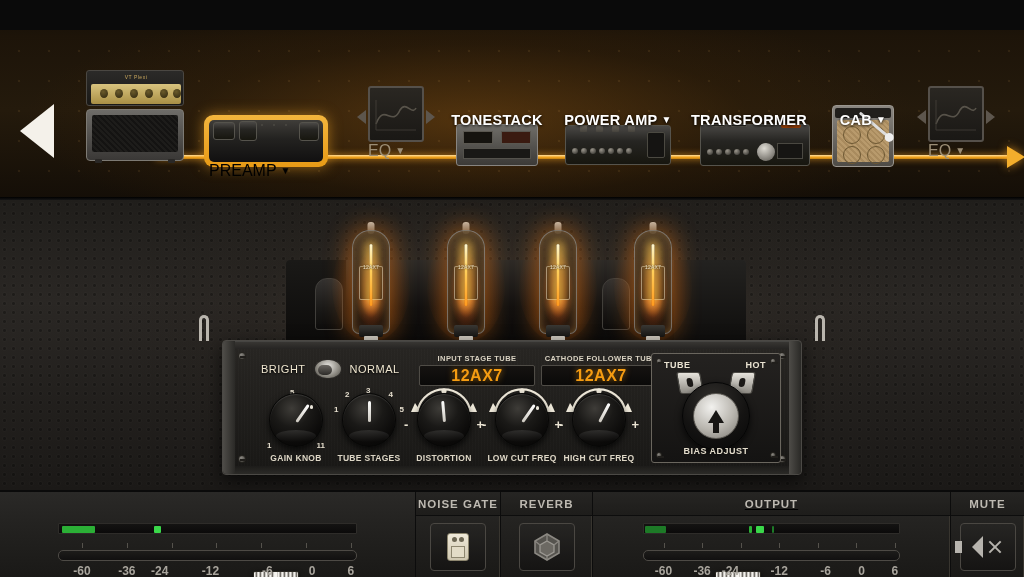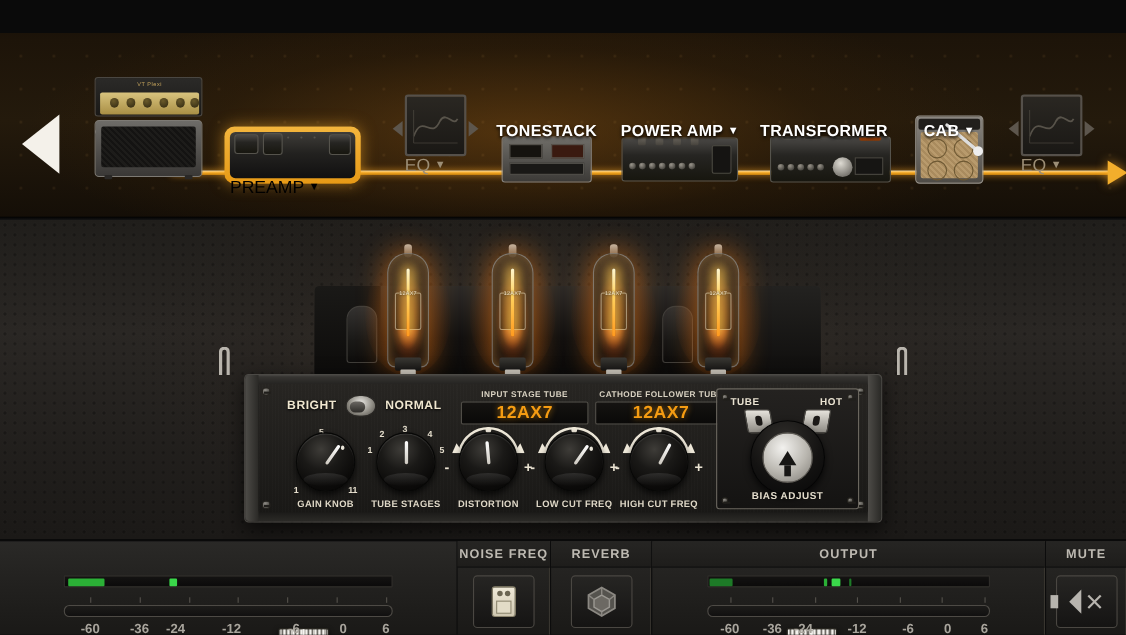--- a/index.html
+++ b/index.html
@@ -229,21 +229,21 @@
     border:1px solid #26241f;
   }
   .screw::after{content:"";position:absolute;left:1px;top:3px;width:6px;height:1.5px;background:#201e1b;}
   .handle{
     position:absolute; width:10px; height:26px; border:3px solid #b9b5ad; border-bottom:none;
     border-radius:6px 6px 0 0; background:transparent;
   }
 
   
   .switch-row{ position:absolute; left:38px; top:18px; display:flex; align-items:center; gap:8px;}
-  .sw-lab{ font-size:11px; font-weight:bold; color:#efe6cf; letter-spacing:0.5px; text-shadow:0 1px 2px #000;}
+  .sw-lab{ font-size:11px; font-weight:normal; color:#efe6cf; letter-spacing:0.5px; text-shadow:0 1px 2px #000;}
   .sw-body{
     width:28px;height:20px;border-radius:50%/55%;
     background:radial-gradient(ellipse at 50% 35%,#e9e7e2,#8b8880 60%,#45433f 100%);
     border:1px solid #2b2926; position:relative;
   }
   .sw-lever{
     position:absolute; left:3px; top:5px; width:14px;height:10px;border-radius:5px;
     background:linear-gradient(180deg,#6a6762,#2e2c29);
   }
 
@@ -733,42 +733,42 @@
           <span style="left:34%">-24</span>
           <span style="left:51%">-12</span>
           <span style="left:70%">-6</span>
           <span style="left:85%">0</span>
           <span style="left:98%">6</span>
         </div>
       </div>
     </div>
 
     <div class="bsec" style="width:85px;">
-      <div class="bhead">NOISE FREQ</div>
+      <div class="bhead">NOISE GATE</div>
       <div class="fxbtn">
         <div class="pedal-ic">
           <i style="left:4px"></i>
             <i style="right:4px"></i>
             <b></b>
         </div>
       </div>
     </div>
 
     <div class="bsec" style="width:92px;">
       <div class="bhead">REVERB</div>
       <div class="fxbtn">
         <svg class="cube-ic" viewBox="0 0 28 30">
           <path d="M14,2 L26,9 L26,21 L14,28 L2,21 L2,9 Z" fill="#55534e" stroke="#8b8882" stroke-width="1.6"></path>
           <path d="M14,9 L21,13 L21,20 L14,24 L7,20 L7,13 Z" fill="#6c6963" stroke="#9b9892" stroke-width="1.3"></path>
           <path d="M14,2 L14,9 M2,9 L7,13 M26,9 L21,13 M14,28 L14,24" stroke="#8b8882" stroke-width="1.3"></path>
         </svg>
       </div>
     </div>
 
-    <div class="bsec" style="width:358px;">
+    <div class="bsec" style="width:358px;text-decoration:underline;">
       <div class="bhead">OUTPUT</div>
       <div class="meter-wrap">
         <div class="led-strip">
           <div class="led" style="left:0.5%;width:8%;background:#1d7a27;"></div>
           <div class="led" style="left:41%;width:1.2%;background:#2bb036;"></div>
           <div class="led" style="left:44%;width:3%;background:#3ad84a;"></div>
           <div class="led" style="left:50%;width:1%;background:#1d7a27;"></div>
         </div>
         <div class="ticks">
           <div class="tick" style="left:8%"></div>

